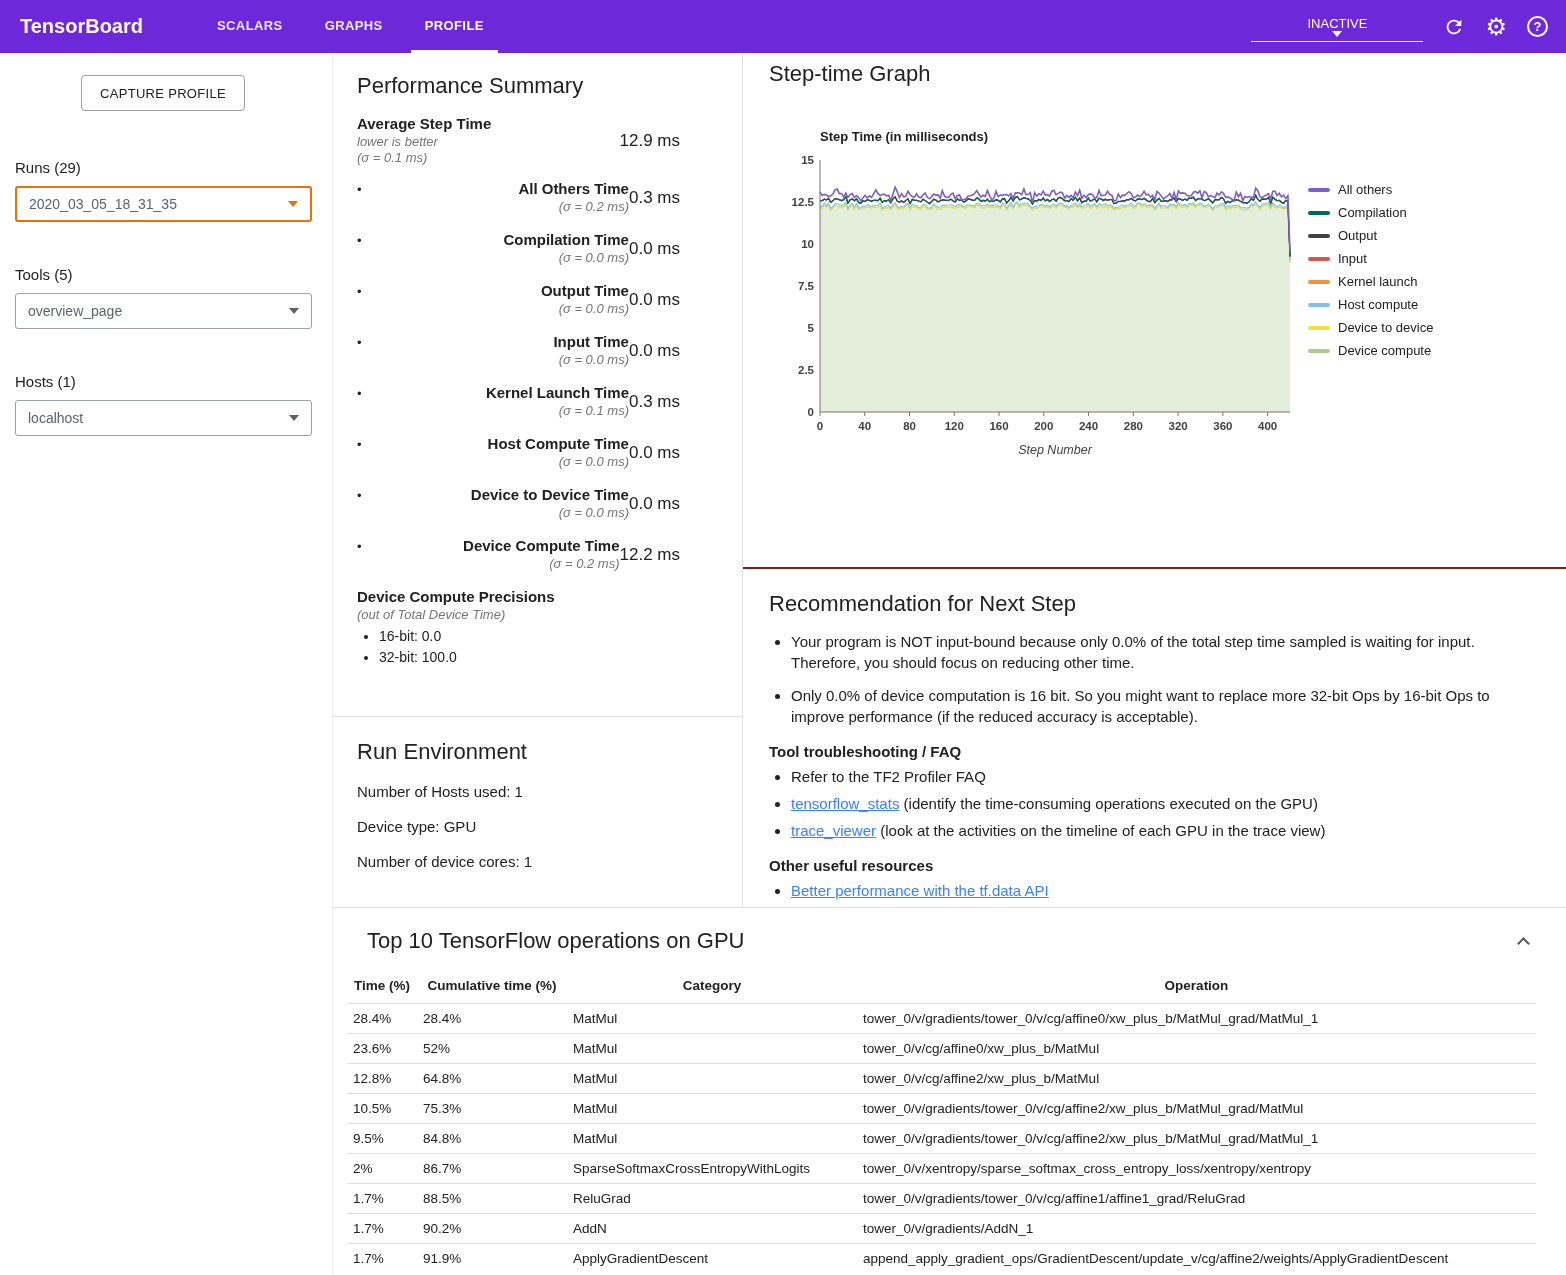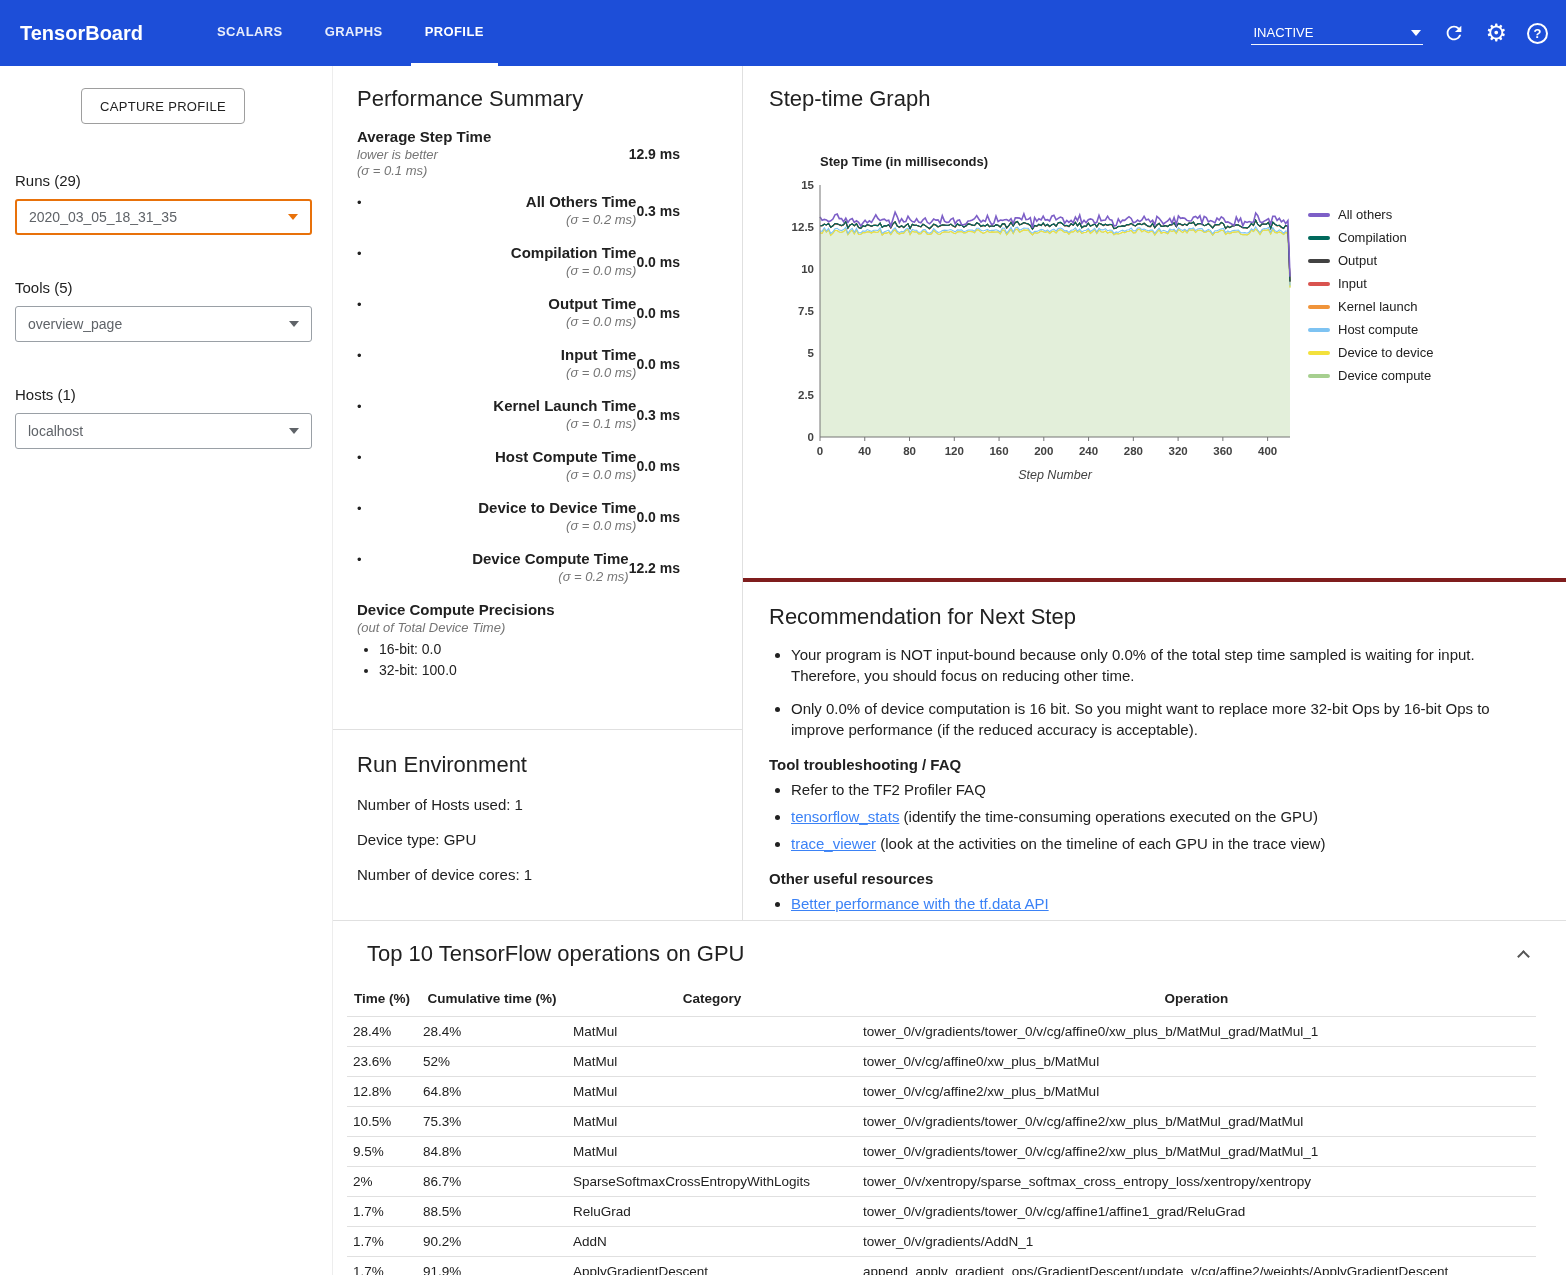--- a/index.html
+++ b/index.html
@@ -1,28 +1,28 @@
 <!DOCTYPE html>
 <html><head>
 <meta charset="utf-8">
 <style>
   * { box-sizing: border-box; margin: 0; padding: 0; }
   html,body { width: 1566px; height: 1275px; overflow: hidden; background: #fff;
     font-family: "Liberation Sans", sans-serif; color: #212121; }
 
   
-  .topbar { height: 66px; background: #1d4ed8; display: flex; align-items: stretch; padding: 0 18px 0 20px; }
+  .topbar { height: 53px; background: #6d28d9; display: flex; align-items: stretch; padding: 0 18px 0 20px; }
   .brand { color: #fff; font-size: 20px; font-weight: bold; align-self: center; margin-right: 60px; }
   .tabs { display: flex; align-items: stretch; gap: 14px; }
   .tab { color: #fff; font-size: 13px; font-weight: bold; letter-spacing: .4px; display: flex;
     align-items: center; padding: 0 14px; border-bottom: 3px solid transparent; cursor: pointer; opacity: .9; }
   .tab.active { border-bottom-color: #fff; opacity: 1; }
   .topbar-right { margin-left: auto; display: flex; align-items: center; gap: 20px; }
   .status-select { width: 172px; display: flex; align-items: center; justify-content: space-between;
-    border-bottom: 1px solid rgba(255,255,255,.95); color: #fff; font-size: 13px; padding: 4px 2px; cursor: pointer; }
+    border-bottom: 1px solid rgba(255,255,255,.95); color: #fff; font-size: 13px; padding: 4px 2px; cursor: pointer; flex-direction: column; }
   .caret { width: 0; height: 0; border-left: 5px solid transparent; border-right: 5px solid transparent;
     border-top: 6px solid #fff; }
   .caret.orange { border-top-color: #e8710a; }
   .caret.gray { border-top-color: #5f6368; }
   .icon-btn { color: #fff; cursor: pointer; display: flex; align-items: center; justify-content: center; }
   .gear-glyph { font-size: 24px; line-height: 1; }
   .help-circle { width: 21px; height: 21px; border: 2px solid #fff; border-radius: 50%;
     display: flex; align-items: center; justify-content: center; font-size: 13px; font-weight: bold; }
 
   
@@ -44,35 +44,35 @@
   .select-box.focused { border: 2px solid #e8710a; }
   .field-label + .select-box { margin-top: 0; }
   .field-label.tight { margin-top: 44px; }
 
   
   .perf-summary { height: 664px; padding: 20px 24px 0 24px; border-bottom: 1px solid #e0e0e0; }
   .section-title { font-size: 22px; font-weight: 400; color: #212121; }
   .ps-head { display: flex; justify-content: space-between; align-items: center; margin-top: 16px; padding-right: 38px; gap: 39px; }
   .ps-label { font-size: 15px; font-weight: bold; line-height: 1.25; }
   .ps-note { font-size: 13px; font-style: italic; color: #757575; line-height: 1.25; }
-  .ps-value { font-size: 14px; font-weight: bold; white-space: nowrap; }
+  .ps-value { font-size: 17px; font-weight: normal; white-space: nowrap; }
   #ps-items { margin-top: 14px; }
   .ps-item { display: flex; align-items: center; margin-bottom: 16px; padding-right: 38px; }
   .ps-bullet { font-size: 13px; margin-right: 9px; align-self: flex-start; line-height: 1.5; }
   .ps-item-text { flex: 1; text-align: right; }
   .precisions { margin-top: 10px; }
   .precision-ul { margin: 4px 0 0 22px; font-size: 14px; }
   .precision-ul li { margin-top: 5px; }
 
   
   .run-env { padding: 22px 24px; }
   .run-env-line { margin-top: 18px; font-size: 15px; }
 
   
-  .graph-card { height: 592px; padding: 20px 20px 0 26px; border-bottom: 4px solid #7f1d1d; }
+  .graph-card { height: 592px; padding: 8px 20px 0 26px; border-bottom: 2px solid #7f1d1d; }
   .chart-area { margin-left: 17px; margin-top: 42px; }
   .chart-title { margin-left: 34px; font-size: 13px; font-weight: bold; margin-bottom: 8px; }
   .chart-flex { display: flex; align-items: flex-start; }
   svg text { font-family: "Liberation Sans", sans-serif; }
   .tick { font-size: 11.5px; font-weight: bold; fill: #424242; }
   .xlabel { font-size: 12.5px; font-style: italic; fill: #424242; }
   .legend { margin-left: 10px; margin-top: 30px; }
   .legend-item { display: flex; align-items: center; margin-bottom: 8px; }
   .legend-swatch { width: 22px; height: 4px; border-radius: 2px; margin-right: 8px; flex: none; }
   .legend-label { font-size: 13px; color: #212121; }

